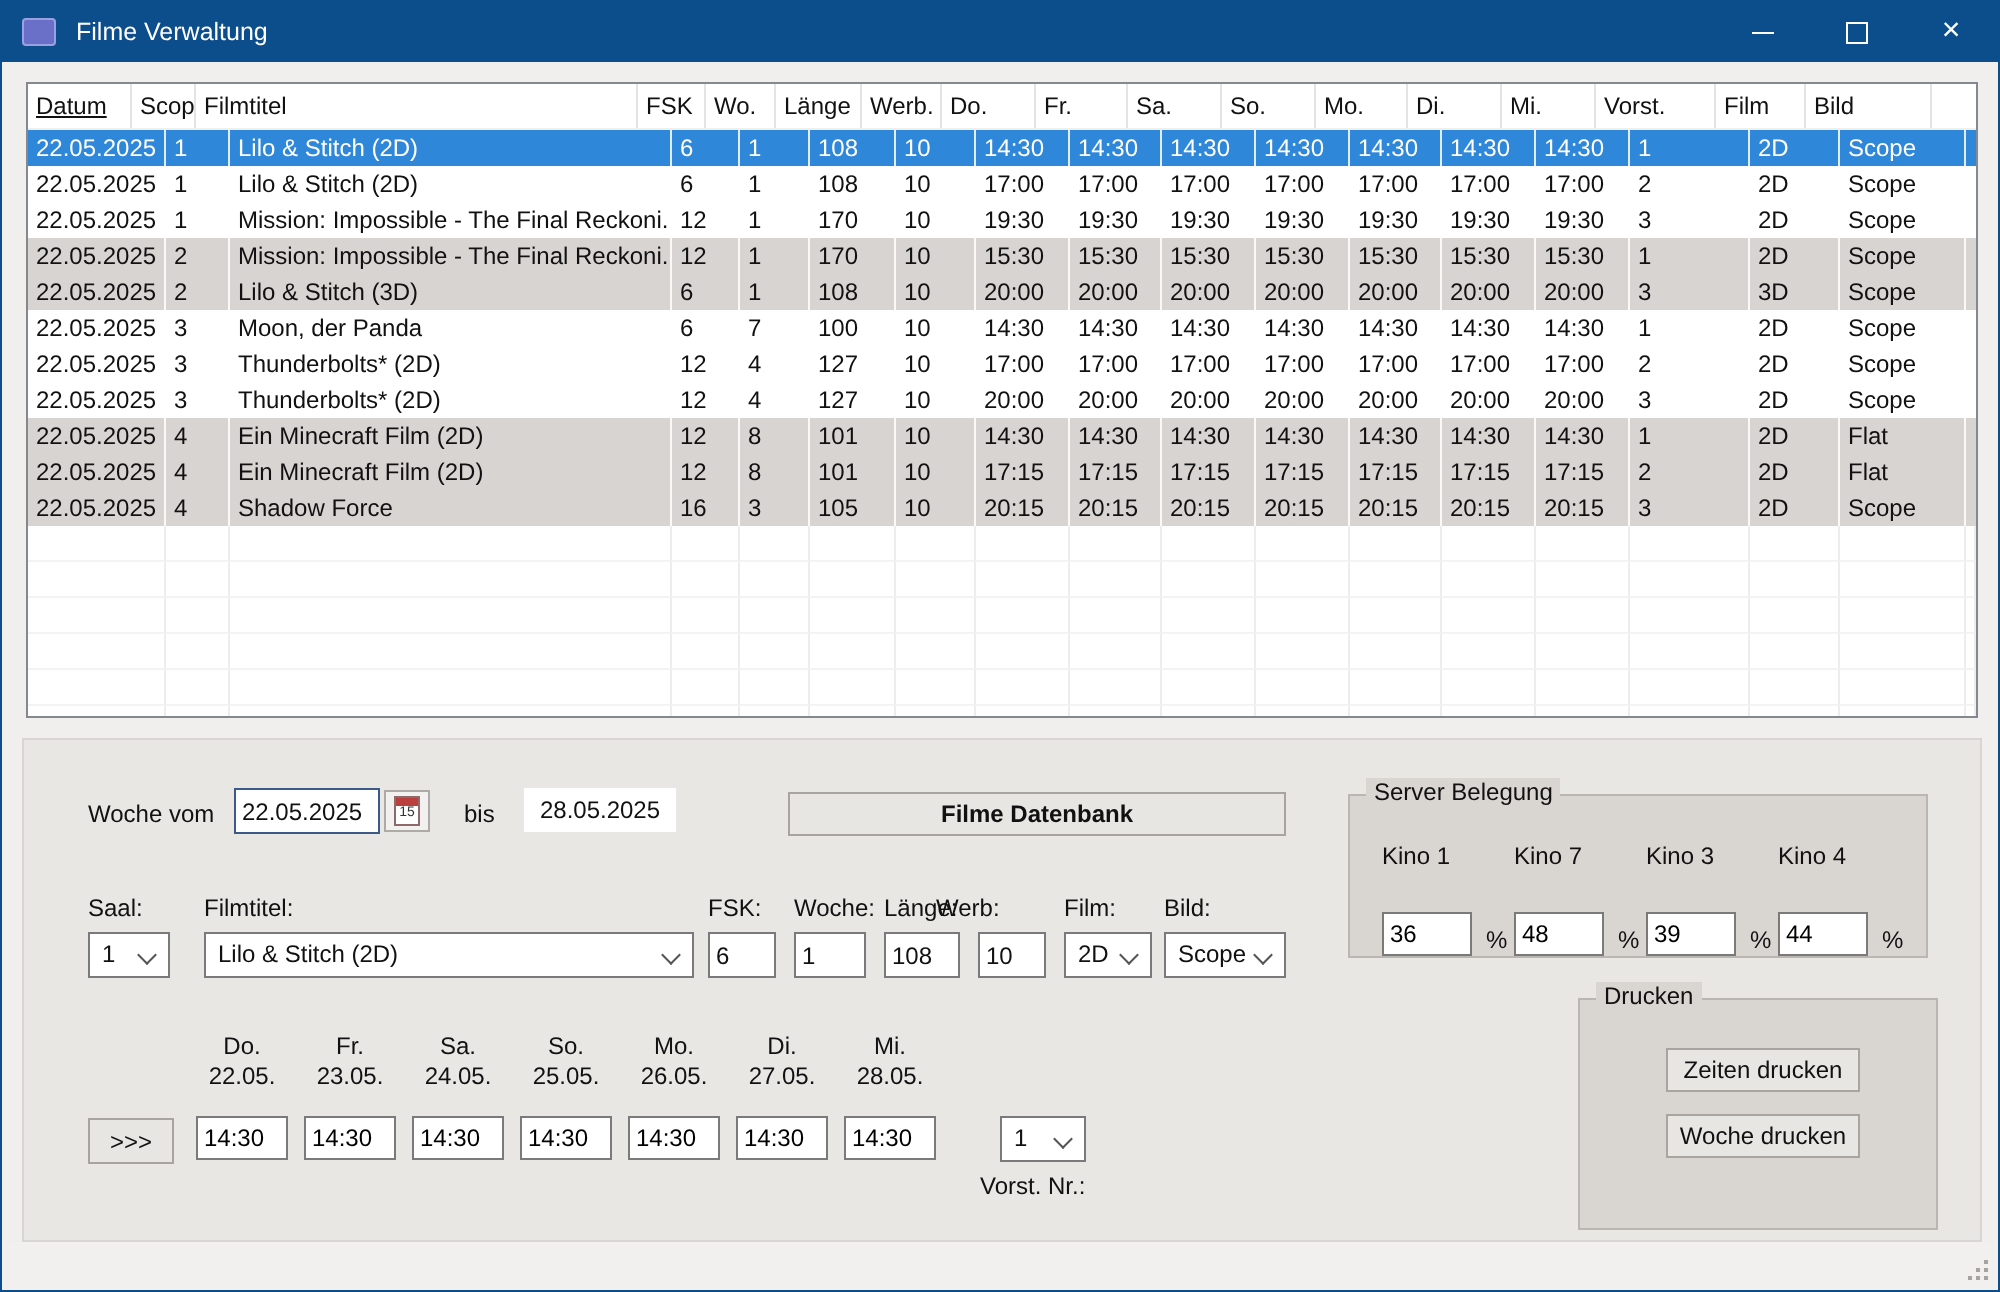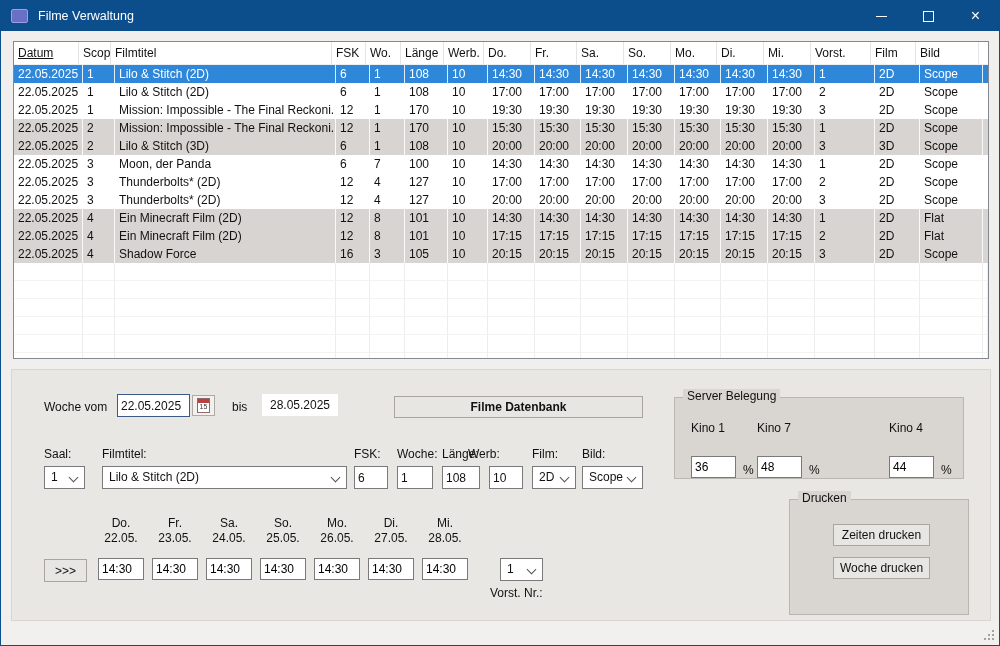--- a/index.html
+++ b/index.html
@@ -85,21 +85,21 @@
           <span class="max-glyph"></span>
         </div>
       <div class="ctrl">
           <span class="close-glyph">×</span>
         </div>
     </div>
   </div>
 
   <div class="listview">
     <div class="lv-header">
-        <div class="hcell" style="width: 65px; text-decoration: underline;">Datum</div>
+        <div class="hcell" style="width: 52px; text-decoration: underline;">Datum</div>
         <div class="hcell" style="width: 32px;">Scope</div>
         <div class="hcell" style="width: 221px;">Filmtitel</div>
         <div class="hcell" style="width: 34px;">FSK</div>
         <div class="hcell" style="width: 35px;">Wo.</div>
         <div class="hcell" style="width: 43px;">Länge</div>
         <div class="hcell" style="width: 40px;">Werb.</div>
         <div class="hcell" style="width: 47px;">Do.</div>
         <div class="hcell" style="width: 46px;">Fr.</div>
         <div class="hcell" style="width: 47px;">Sa.</div>
         <div class="hcell" style="width: 47px;">So.</div>
@@ -473,20 +473,24 @@
       <div class="gb-label">Server Belegung</div>
       <div style="position:absolute;left:0;top:0;right:0;bottom:0;">
           <div class="kino-col" style="left: 16px;">
             <div class="kino-label">Kino 1</div>
             <div class="kino-row"><input class="kino-input" readonly="" value="36" style=""><span class="unit">%</span></div>
           </div>
           <div class="kino-col" style="left: 82px;">
             <div class="kino-label">Kino 7</div>
             <div class="kino-row"><input class="kino-input" readonly="" value="48" style=""><span class="unit">%</span></div>
           </div>
+          <div class="kino-col" style="left: 148px;">
+            <div class="kino-label">Kino 3</div>
+            <div class="kino-row"><input class="kino-input" readonly="" value="39" style=""><span class="unit">%</span></div>
+          </div>
           <div class="kino-col" style="left: 214px;">
             <div class="kino-label">Kino 4</div>
             <div class="kino-row"><input class="kino-input" readonly="" value="44" style=""><span class="unit">%</span></div>
           </div>
         </div>
     </div>
 
     <div class="lbl" style="left:32px;top:77px;">Saal:</div>
     <div class="dd" style="left:32px;top:96px;width:41px;height:23px;">
       <span>1</span><span class="chev"></span>

